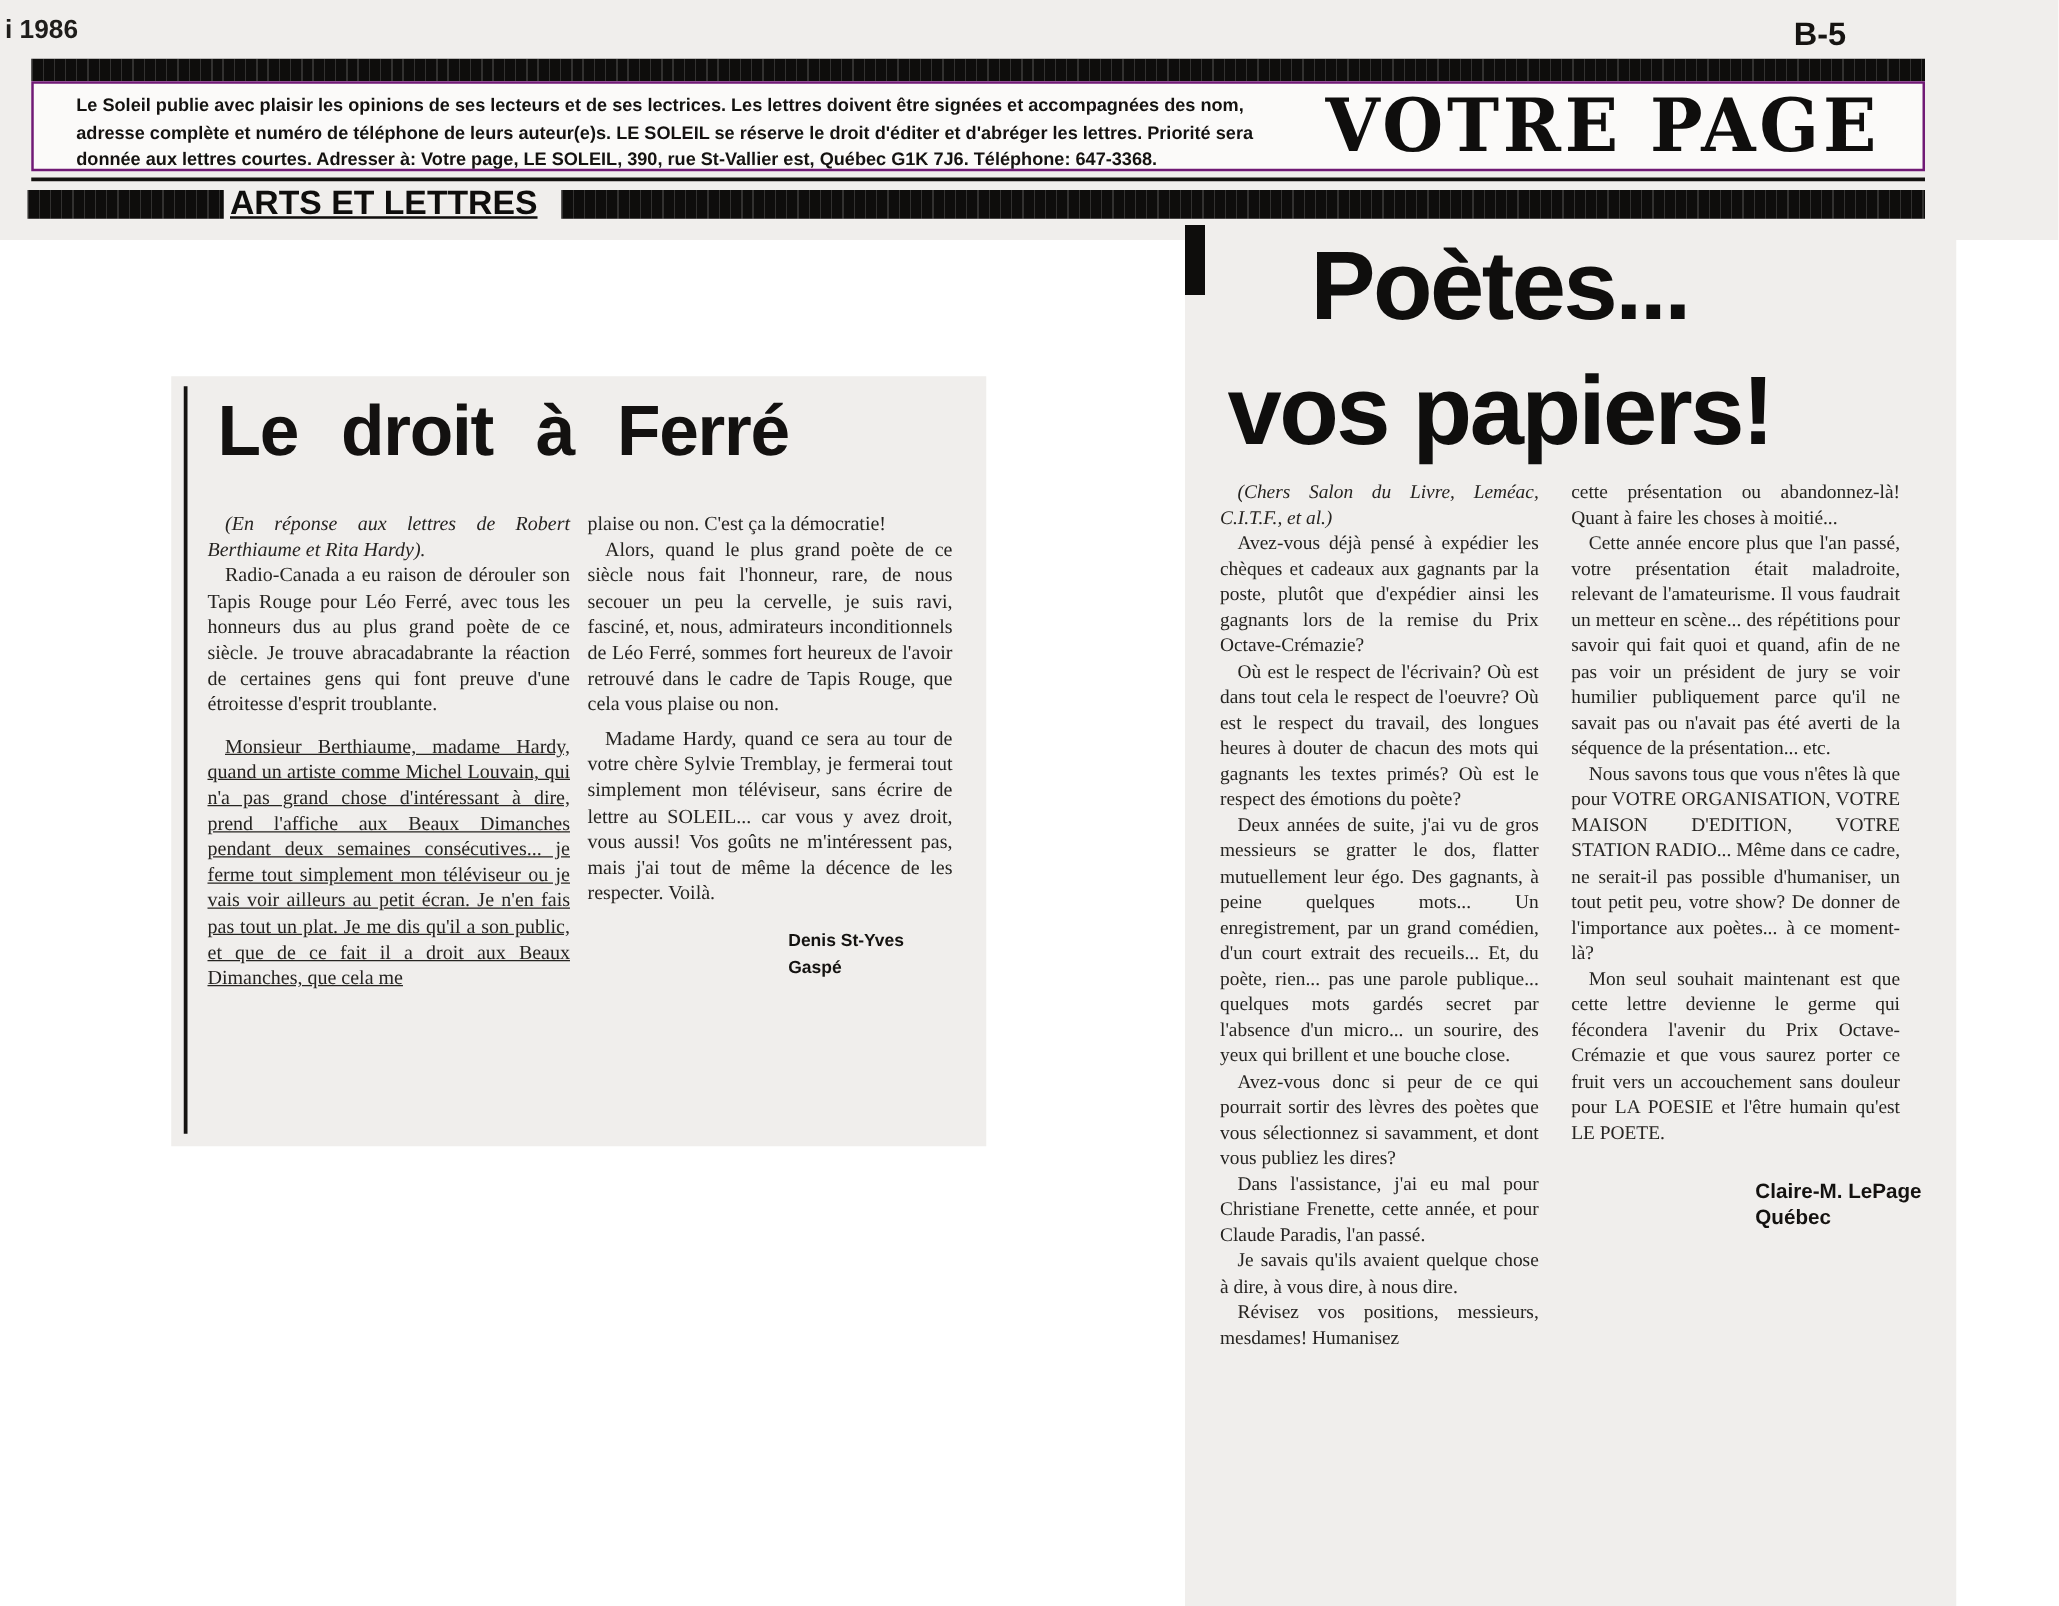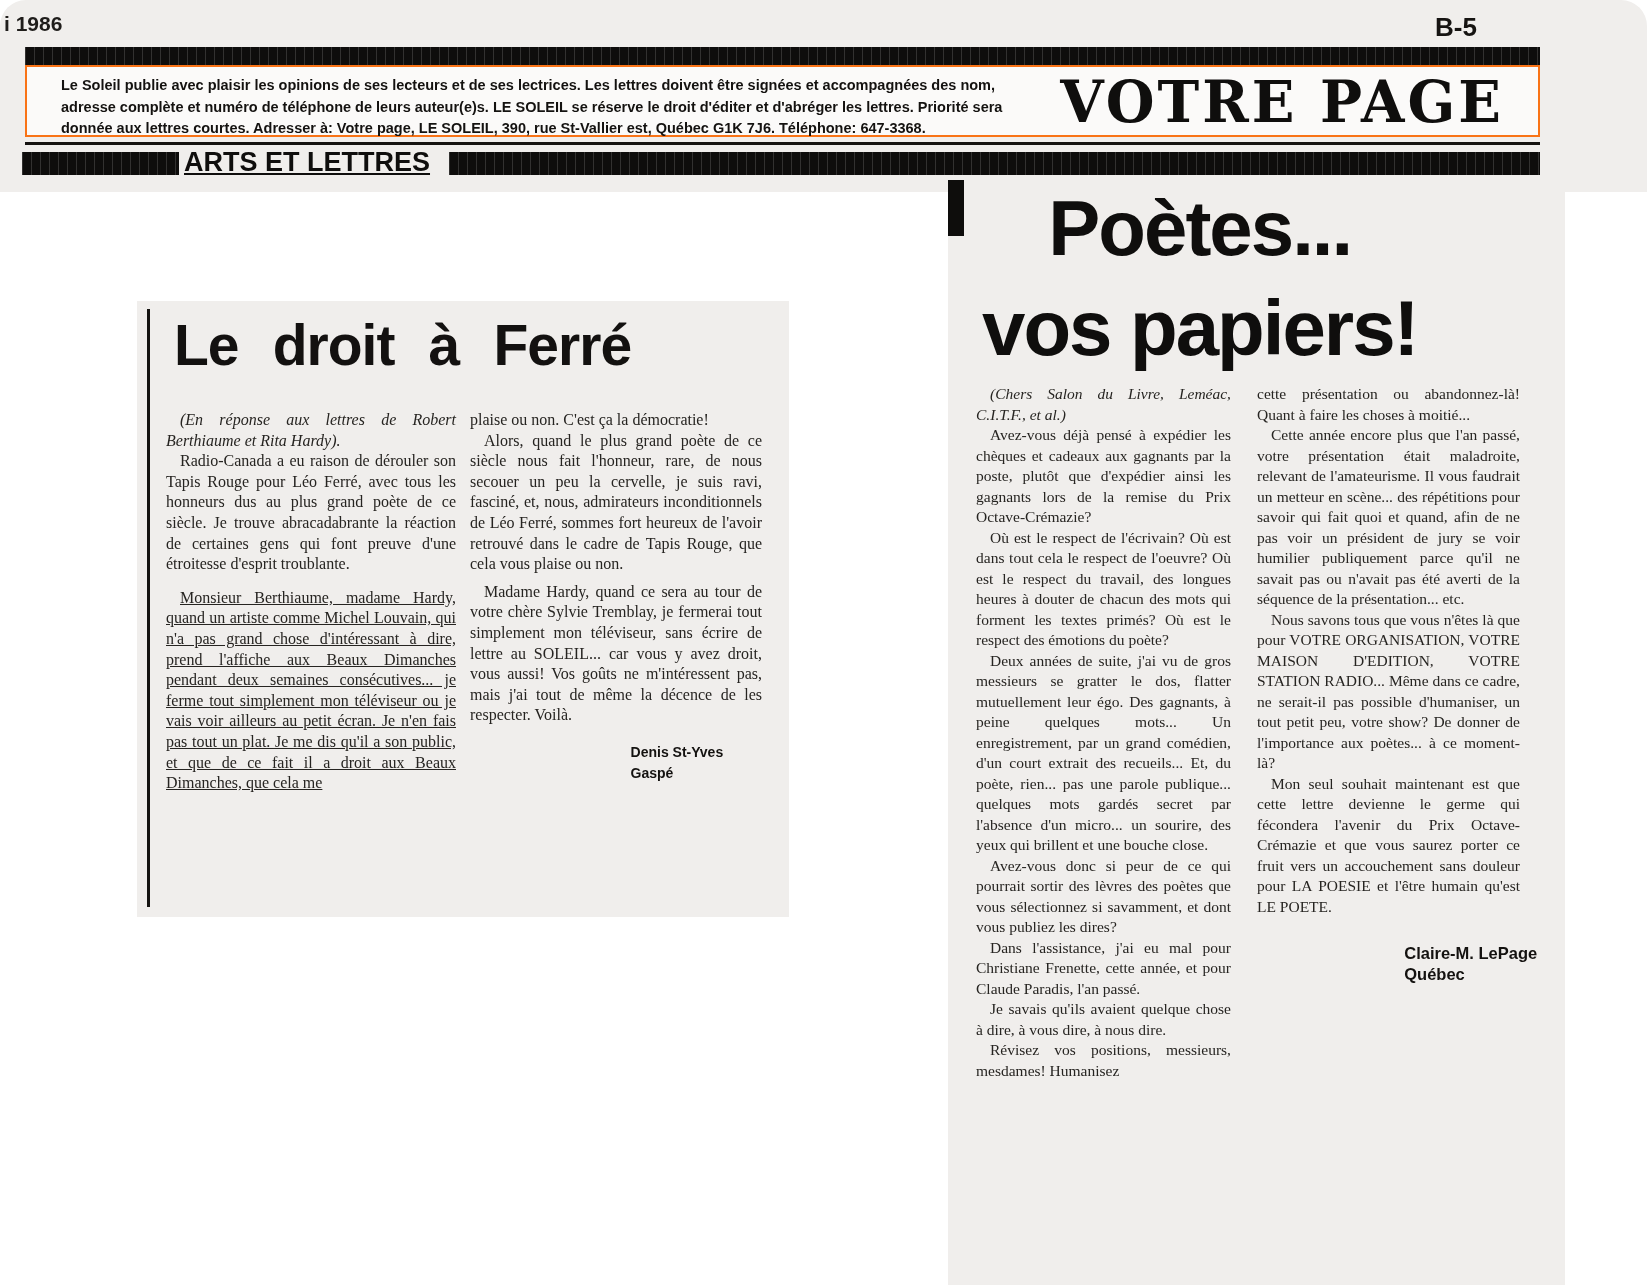--- a/index.html
+++ b/index.html
@@ -1,37 +1,36 @@
 <!DOCTYPE html>
 <html lang="fr"><head>
 <meta charset="utf-8">
 <style>
   html,body{margin:0;padding:0;background:#ffffff;}
   .page{
     position:relative;width:1647px;height:1285px;overflow:hidden;
     background:#ffffff;
     font-family:"Liberation Serif", serif;
     color:#262421;
-    border-radius:26px;
   }
   .abs{position:absolute;}
   
   .newsprint{background:#f0eeec;}
   .gray-top{left:0;top:0;width:1647px;height:192px;}
   .gray-a1{left:137px;top:301px;width:652px;height:616px;}
   .gray-a2{left:948px;top:170px;width:617px;height:1115px;}
 
   
   .date-frag{left:4px;top:12px;font-family:"Liberation Sans",sans-serif;font-weight:600;font-size:21px;color:#1f1d1b;}
   .page-num{left:1435px;top:12px;font-family:"Liberation Sans",sans-serif;font-weight:700;font-size:26px;color:#161412;}
 
   
   .bar-black{background:#0e0d0c;background-image:repeating-linear-gradient(90deg,rgba(240,238,236,.16) 0 1px,transparent 1px 9px);}
   .mast-bar{left:25px;top:47px;width:1515px;height:18px;}
-  .mast-box{left:25px;top:65px;width:1515px;height:72px;background:#fbfaf9;border:2px solid #f97316;box-sizing:border-box;}
+  .mast-box{left:25px;top:65px;width:1515px;height:72px;background:#fbfaf9;border:2px solid #701a75;box-sizing:border-box;}
   .mast-notice{position:absolute;left:34px;top:8px;width:955px;
     font-family:"Liberation Sans",sans-serif;font-weight:700;font-size:14.5px;line-height:21.5px;color:#141210;}
   .mast-title{position:absolute;right:34px;top:0;height:100%;display:flex;align-items:center;
     font-family:"DejaVu Serif",serif;font-weight:700;font-size:56px;letter-spacing:3px;color:#0f0e0d;
     transform:scaleY(1.05);}
   .mast-subline{left:25px;top:142px;width:1515px;height:3px;background:#141210;}
 
   
   .arts-left{left:22px;top:152px;width:157px;height:23px;}
   .arts-label{left:184px;top:147px;font-family:"Liberation Sans",sans-serif;font-weight:800;font-size:27px;letter-spacing:0px;color:#0f0e0d;text-decoration:underline;}
@@ -110,21 +109,21 @@
 
   <div class="abs a2-mark"></div>
   <div class="abs a2-title">
     <div>Poètes...</div>
     <div>vos papiers!</div>
   </div>
 
   <div class="abs col a2-col1">
     <p class="intro">(Chers Salon du Livre, Leméac, C.I.T.F., et al.)</p>
     <p>Avez-vous déjà pensé à expédier les chèques et cadeaux aux gagnants par la poste, plutôt que d'expédier ainsi les gagnants lors de la remise du Prix Octave-Crémazie?</p>
-    <p>Où est le respect de l'écrivain? Où est dans tout cela le respect de l'oeuvre? Où est le respect du travail, des longues heures à douter de chacun des mots qui forment les textes primés? Où est le respect des émotions du poète?</p>
+    <p>Où est le respect de l'écrivain? Où est dans tout cela le respect de l'oeuvre? Où est le respect du travail, des longues heures à douter de chacun des mots qui gagnants les textes primés? Où est le respect des émotions du poète?</p>
     <p>Deux années de suite, j'ai vu de gros messieurs se gratter le dos, flatter mutuellement leur égo. Des gagnants, à peine quelques mots... Un enregistrement, par un grand comédien, d'un court extrait des recueils... Et, du poète, rien... pas une parole publique... quelques mots gardés secret par l'absence d'un micro... un sourire, des yeux qui brillent et une bouche close.</p>
     <p>Avez-vous donc si peur de ce qui pourrait sortir des lèvres des poètes que vous sélectionnez si savamment, et dont vous publiez les dires?</p>
     <p>Dans l'assistance, j'ai eu mal pour Christiane Frenette, cette année, et pour Claude Paradis, l'an passé.</p>
     <p>Je savais qu'ils avaient quelque chose à dire, à vous dire, à nous dire.</p>
     <p>Révisez vos positions, messieurs, mesdames! Humanisez</p>
   </div>
 
   <div class="abs col a2-col2">
     <p class="no-indent">cette présentation ou abandonnez-là! Quant à faire les choses à moitié...</p>
     <p>Cette année encore plus que l'an passé, votre présentation était maladroite, relevant de l'amateurisme. Il vous faudrait un metteur en scène... des répétitions pour savoir qui fait quoi et quand, afin de ne pas voir un président de jury se voir humilier publiquement parce qu'il ne savait pas ou n'avait pas été averti de la séquence de la présentation... etc.</p>

